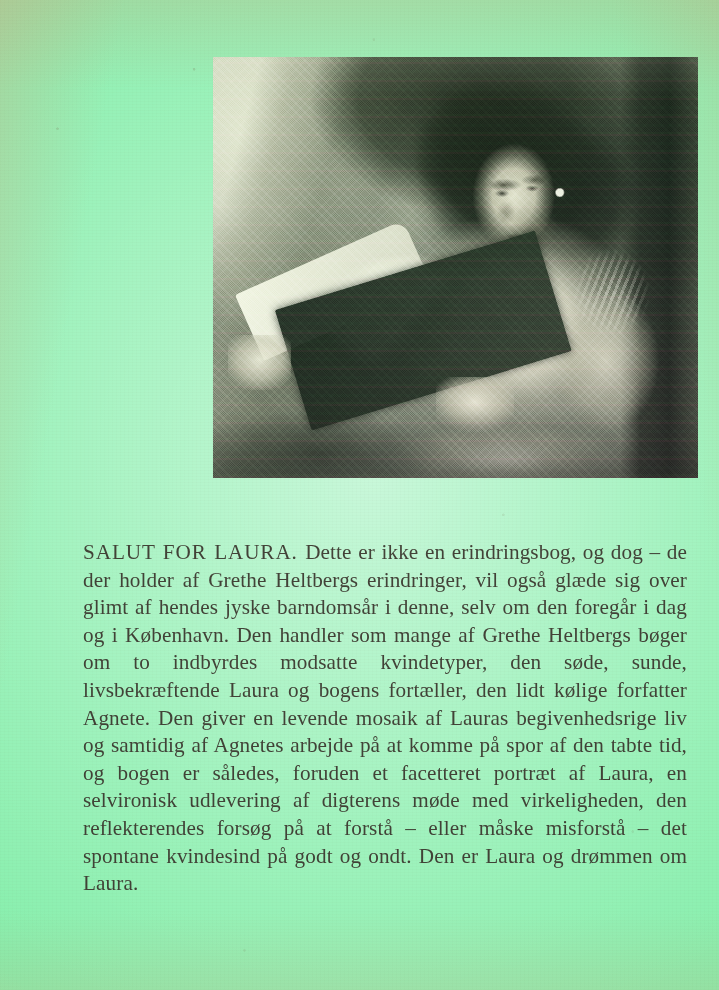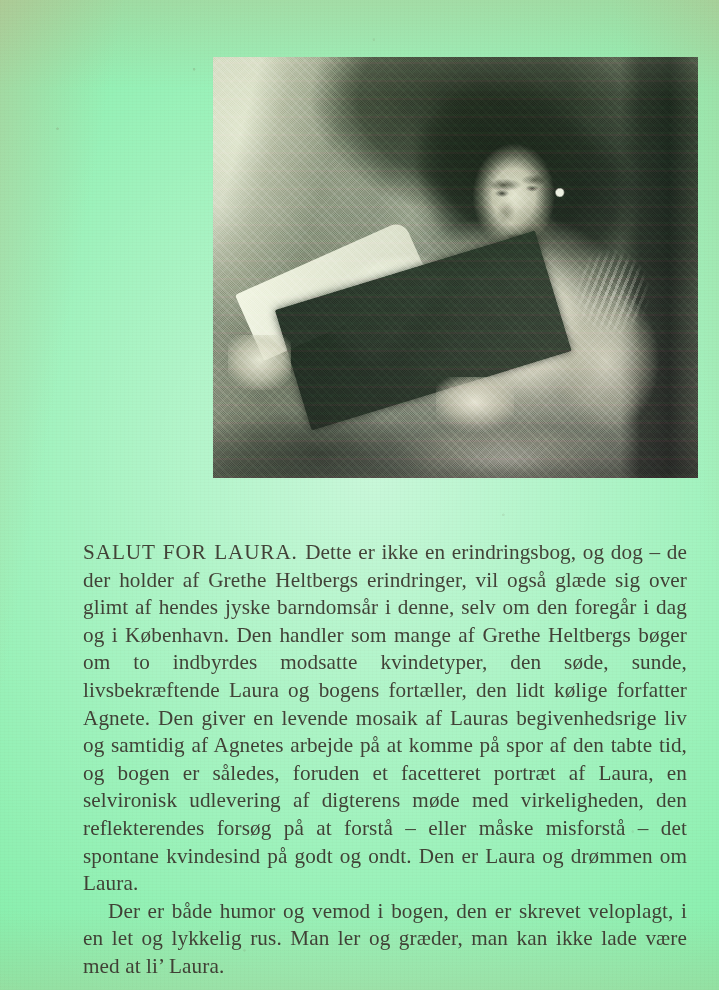--- a/index.html
+++ b/index.html
@@ -322,16 +322,15 @@
     <div class="layer foot-dark"></div>
 
     <div class="colorcast"></div>
     <div class="halftone"></div>
     <div class="scanbands"></div>
     <div class="photo-soften"></div>
   </div>
 
   <div id="textblock">
     <p class="first"><span class="lede">SALUT FOR LAURA. </span><span>Dette er ikke en erindringsbog, og dog – de der holder af Grethe Heltbergs erindringer, vil også glæde sig over glimt af hendes jyske barndomsår i denne, selv om den foregår i dag og i København. Den handler som mange af Grethe Heltbergs bøger om to indbyrdes modsatte kvindetyper, den søde, sunde, livsbekræftende Laura og bogens fortæller, den lidt kølige forfatter Agnete. Den giver en levende mosaik af Lauras begivenhedsrige liv og samtidig af Agnetes arbejde på at komme på spor af den tabte tid, og bogen er således, foruden et facetteret portræt af Laura, en selvironisk udlevering af digterens møde med virkeligheden, den reflekterendes forsøg på at forstå – eller måske misforstå – det spontane kvindesind på godt og ondt. Den er Laura og drømmen om Laura.</span></p>
-    <p class="cont">Der er både humor og vemod i bogen, den er skrevet veloplagt, i en let og lykkelig rus. Man ler og græder, man kan ikke lade være med at li’ Laura.</p>
   </div>
 
 </div>
 
 </body></html>

